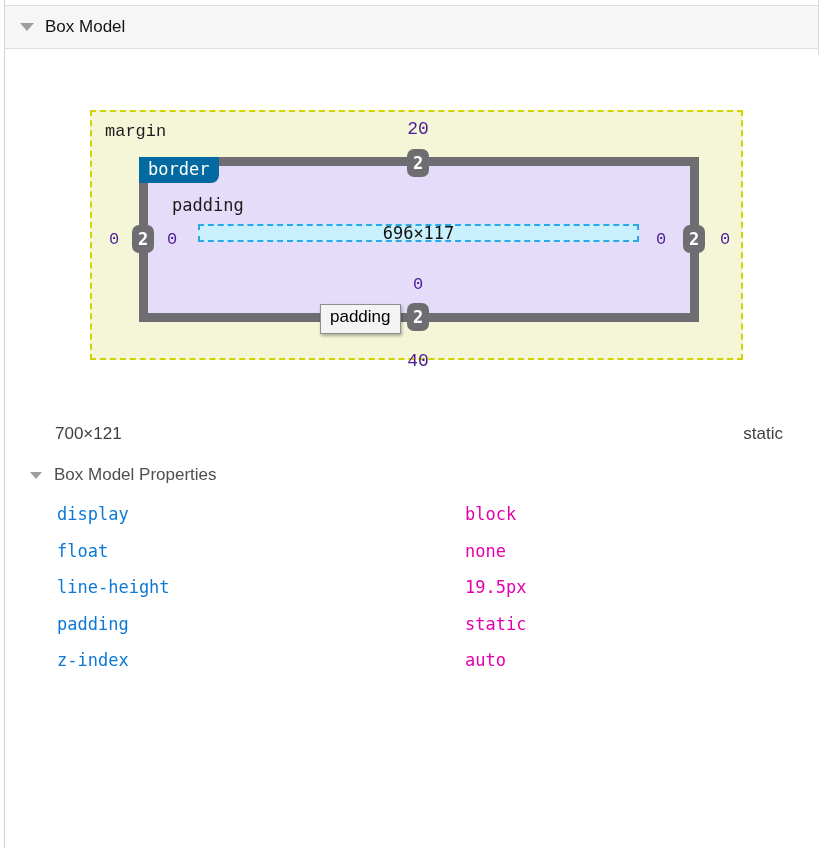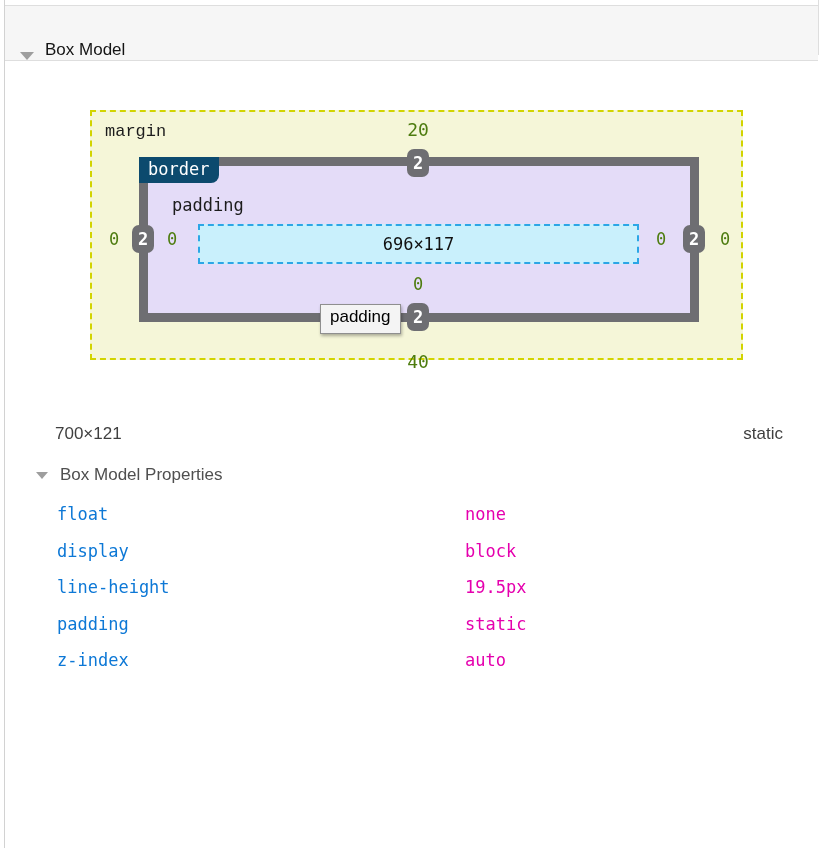--- a/index.html
+++ b/index.html
@@ -3,52 +3,52 @@
 <meta charset="utf-8">
 <style>
   html,body{margin:0;padding:0;background:#fff;}
   .page{position:relative;width:828px;height:848px;background:#fff;overflow:hidden;
         font-family:"Liberation Sans","DejaVu Sans",sans-serif;}
   .mono{font-family:"DejaVu Sans Mono","Liberation Mono",monospace;}
 
   
   .left-edge{position:absolute;left:4px;top:0;width:1px;height:848px;background:#d2d2d2;}
   .gutter-edge{position:absolute;left:818px;top:0;width:1px;height:55px;background:#dedede;}
-  .section-header{position:absolute;left:5px;top:5px;width:813px;height:56px;background:#f6f6f6;
+  .section-header{position:absolute;left:5px;top:5px;width:813px;height:44px;background:#f6f6f6;
         border-top:1px solid #dedede;border-bottom:1px solid #dedede;box-sizing:border-box;
-        display:flex;align-items:flex-end;cursor:pointer;}
+        display:flex;align-items:center;cursor:pointer;}
   .tri{width:0;height:0;border-left:7px solid transparent;border-right:7px solid transparent;
         border-top:8px solid #9e9e9e;display:inline-block;}
   .section-header .tri{margin-left:15px;}
   .section-title{font-size:17px;font-weight:500;color:#141414;margin-left:11px;}
 
   
   .margin-box{position:absolute;left:90px;top:110px;width:653px;height:250px;box-sizing:border-box;
         background:#f5f6d8;border:2px dashed #d2d400;}
   .margin-lbl{position:absolute;left:13px;top:10px;font-size:17px;color:#1c1c1c;font-family:Liberation Mono, monospace;}
   .border-box{position:absolute;left:47px;top:45px;width:560px;height:165px;box-sizing:border-box;
         background:#e4dcf8;border:9px solid #6e6e72;}
-  .border-chip{position:absolute;left:47px;top:45px;background:#0c4a6e;color:#fff;font-size:17px;
+  .border-chip{position:absolute;left:47px;top:45px;background:#0369a1;color:#fff;font-size:17px;
         padding:2px 10px 4px 9px;border-bottom-right-radius:8px;z-index:2;}
   .padding-lbl{position:absolute;left:80px;top:83px;font-size:17px;color:#1c1c1c;}
-  .content-box{position:absolute;left:106px;top:112px;width:441px;height:40px;box-sizing:border-box;
+  .content-box{position:absolute;left:106px;top:112px;width:441px;height:18px;box-sizing:border-box;
         background:#c9f0fc;border:2px dashed #2ba6e6;display:flex;align-items:center;justify-content:center;
         font-size:17px;color:#111;}
-  .bm-val{position:absolute;transform:translate(-50%,-50%);font-size:18px;color:#4d7c0f;white-space:nowrap;}
+  .bm-val{position:absolute;transform:translate(-50%,-50%);font-size:18px;color:#4c1d95;white-space:nowrap;font-family:Liberation Mono, monospace;}
   .bm-badge{position:absolute;transform:translate(-50%,-50%);min-width:22px;height:28px;box-sizing:border-box;
         background:#6e6e72;color:#fff;font-size:17px;font-weight:bold;border-radius:7px;
         display:flex;align-items:center;justify-content:center;padding:0 5px;z-index:1;}
   .bm-tooltip{position:absolute;left:228px;top:192px;height:30px;box-sizing:border-box;background:#f4f4f4;
         border:1px solid #8f8f8f;box-shadow:1px 2px 3px rgba(0,0,0,.3);padding:2px 9px 4px 9px;
         font-size:17px;color:#000;z-index:5;white-space:nowrap;}
 
   
   .size-row{position:absolute;left:55px;top:424px;width:728px;display:flex;justify-content:space-between;
         font-size:17px;color:#3f3f3f;}
-  .props-header{position:absolute;left:36px;top:465px;display:flex;align-items:center;cursor:pointer;}
+  .props-header{position:absolute;left:30px;top:465px;display:flex;align-items:center;cursor:pointer;}
   .props-header .tri{border-left-width:6px;border-right-width:6px;border-top-width:7px;}
   .props-title{font-size:17px;color:#4f4f4f;margin-left:12px;}
   .props-list{position:absolute;left:57px;top:496px;width:740px;}
   .prop-row{position:relative;height:36.5px;display:flex;align-items:center;}
   .prop-name{color:#0d78d6;font-size:17px;}
   .prop-value{position:absolute;left:408px;color:#e500ae;font-size:17px;}
 </style>
 </head>
 <body>
 
@@ -96,26 +96,26 @@
     <span>static</span>
   </div>
 
   <div class="props-header">
     <span class="tri"></span>
     <span class="props-title">Box Model Properties</span>
   </div>
 
   <div class="props-list mono">
     <div class="prop-row">
+      <span class="prop-name">display</span>
+      <span class="prop-value">block</span>
+    </div>
+    <div class="prop-row">
       <span class="prop-name">float</span>
       <span class="prop-value">none</span>
-    </div>
-    <div class="prop-row">
-      <span class="prop-name">display</span>
-      <span class="prop-value">block</span>
     </div>
     <div class="prop-row">
       <span class="prop-name">line-height</span>
       <span class="prop-value">19.5px</span>
     </div>
     <div class="prop-row">
       <span class="prop-name">padding</span>
       <span class="prop-value">static</span>
     </div>
     <div class="prop-row">

